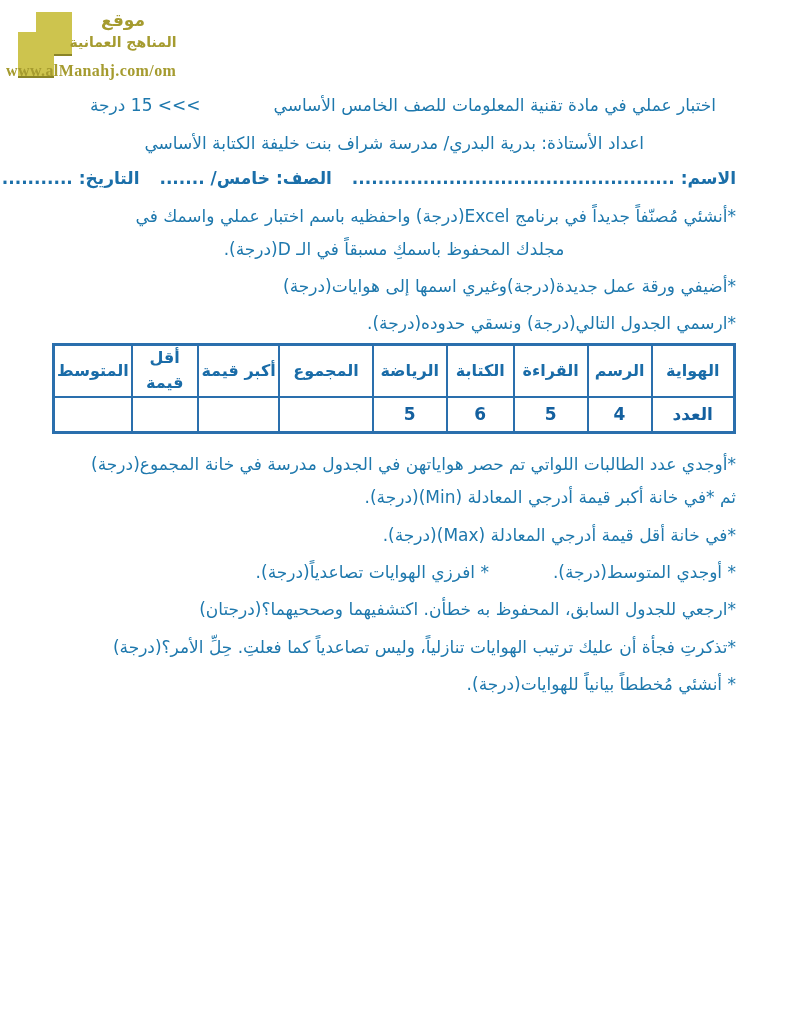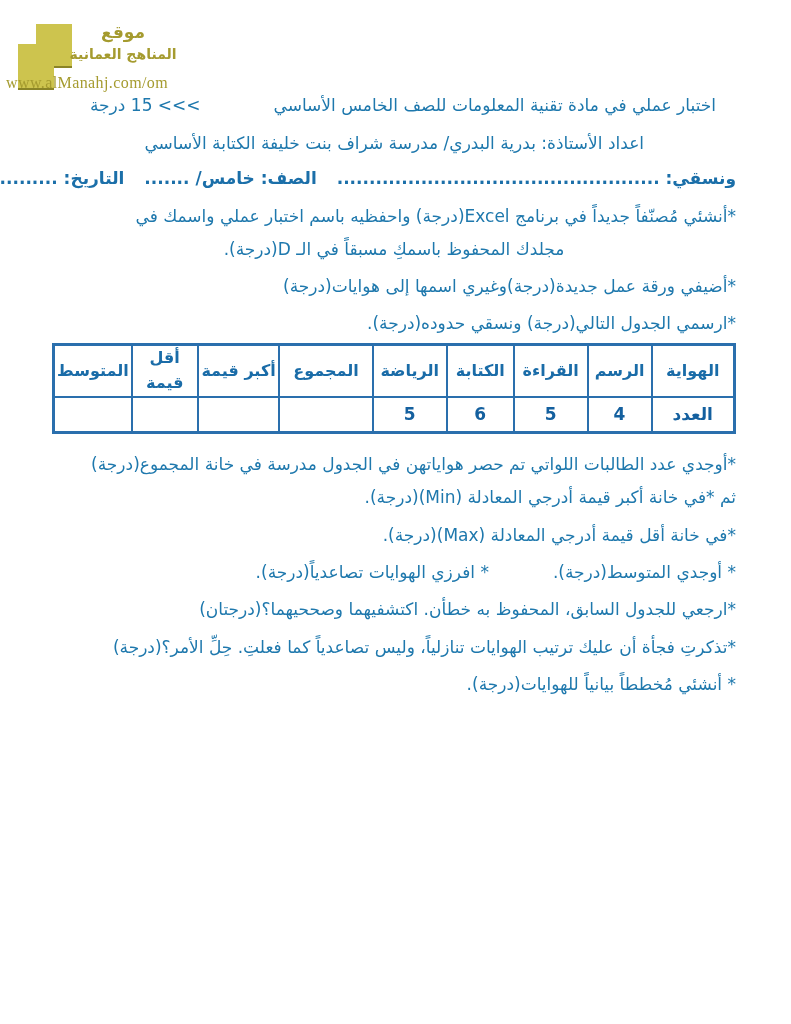--- a/index.html
+++ b/index.html
@@ -4,32 +4,32 @@
 <style>
   html,body{margin:0;padding:0;background:#ffffff;}
   .page{
     position:relative;
     width:791px;height:1024px;
     background:#ffffff;
     overflow:hidden;
     font-family:"DejaVu Sans",sans-serif;
   }
   
-  .logo{position:absolute;top:16px;left:6px;width:240px;height:86px;}
+  .logo{position:absolute;top:4px;left:6px;width:240px;height:86px;}
   .logo-shape{position:absolute;top:4px;left:4px;}
   .logo-brand{
     position:absolute;top:6px;left:52px;width:130px;
     text-align:center;color:#a59b2f;font-weight:bold;direction:rtl;
   }
   .logo-brand .b-top{font-size:17px;line-height:20px;display:block;}
   .logo-brand .b-bottom{font-size:14px;line-height:24px;display:block;}
   .logo-url{
     position:absolute;top:58px;left:0;width:240px;
     font-family:"Liberation Serif","DejaVu Serif",serif;
-    font-weight:normal;font-size:16px;color:#a59b2f;letter-spacing:.4px;
+    font-weight:bold;font-size:16px;color:#a59b2f;letter-spacing:.4px;
   }
   
   .content{
     position:absolute;top:92px;left:0;right:0;
     padding:0 55px 0 52px;
     direction:rtl;
     color:#1e78ad;
     font-size:17px;
     line-height:1.55;
   }
@@ -81,21 +81,21 @@
   <div class="content">
 
     <div class="title-row">
       <span>اختبار عملي في مادة تقنية المعلومات للصف الخامس الأساسي</span>
       <span>&gt;&gt;&gt; 15 درجة</span>
     </div>
 
     <div class="line prepared">اعداد الأستاذة: بدرية البدري/ مدرسة شراف بنت خليفة الكتابة الأساسي</div>
 
     <div class="line fields">
-      <span>ونسقي:</span>
+      <span>الاسم:</span>
       <span>..................................................</span>
       <span class="gap-before">الصف: خامس/</span>
       <span>.......</span>
       <span class="gap-before">التاريخ:</span>
       <span>..............................</span>
     </div>
 
     <div class="line tight">*أنشئي مُصنّفاً جديداً في برنامج Excel(درجة) واحفظيه باسم اختبار عملي واسمك في</div>
     <div class="para-center">مجلدك المحفوظ باسمكِ مسبقاً في الـ D(درجة).</div>
 

